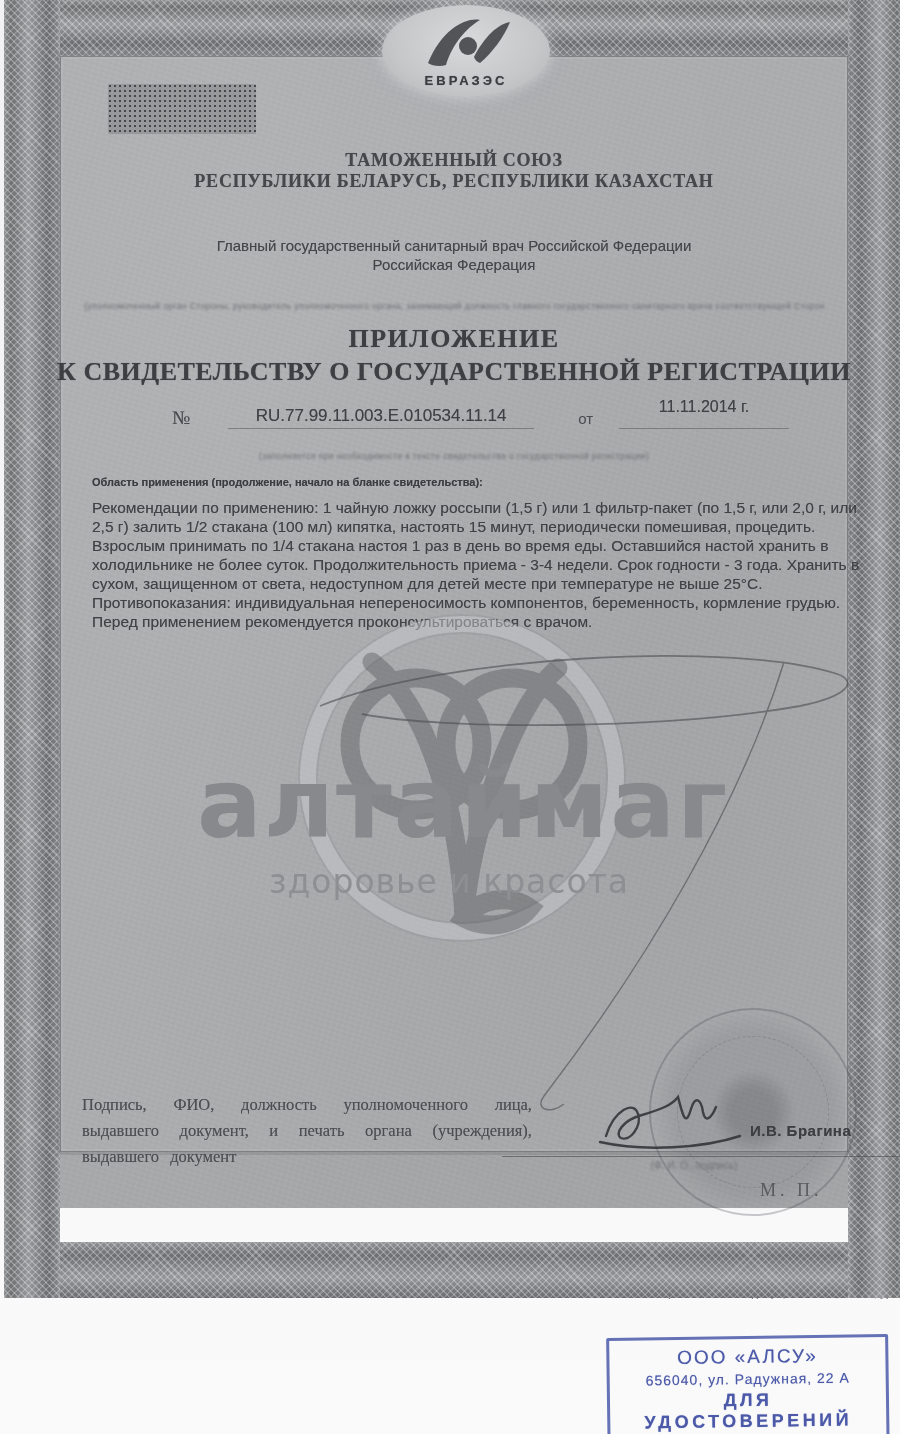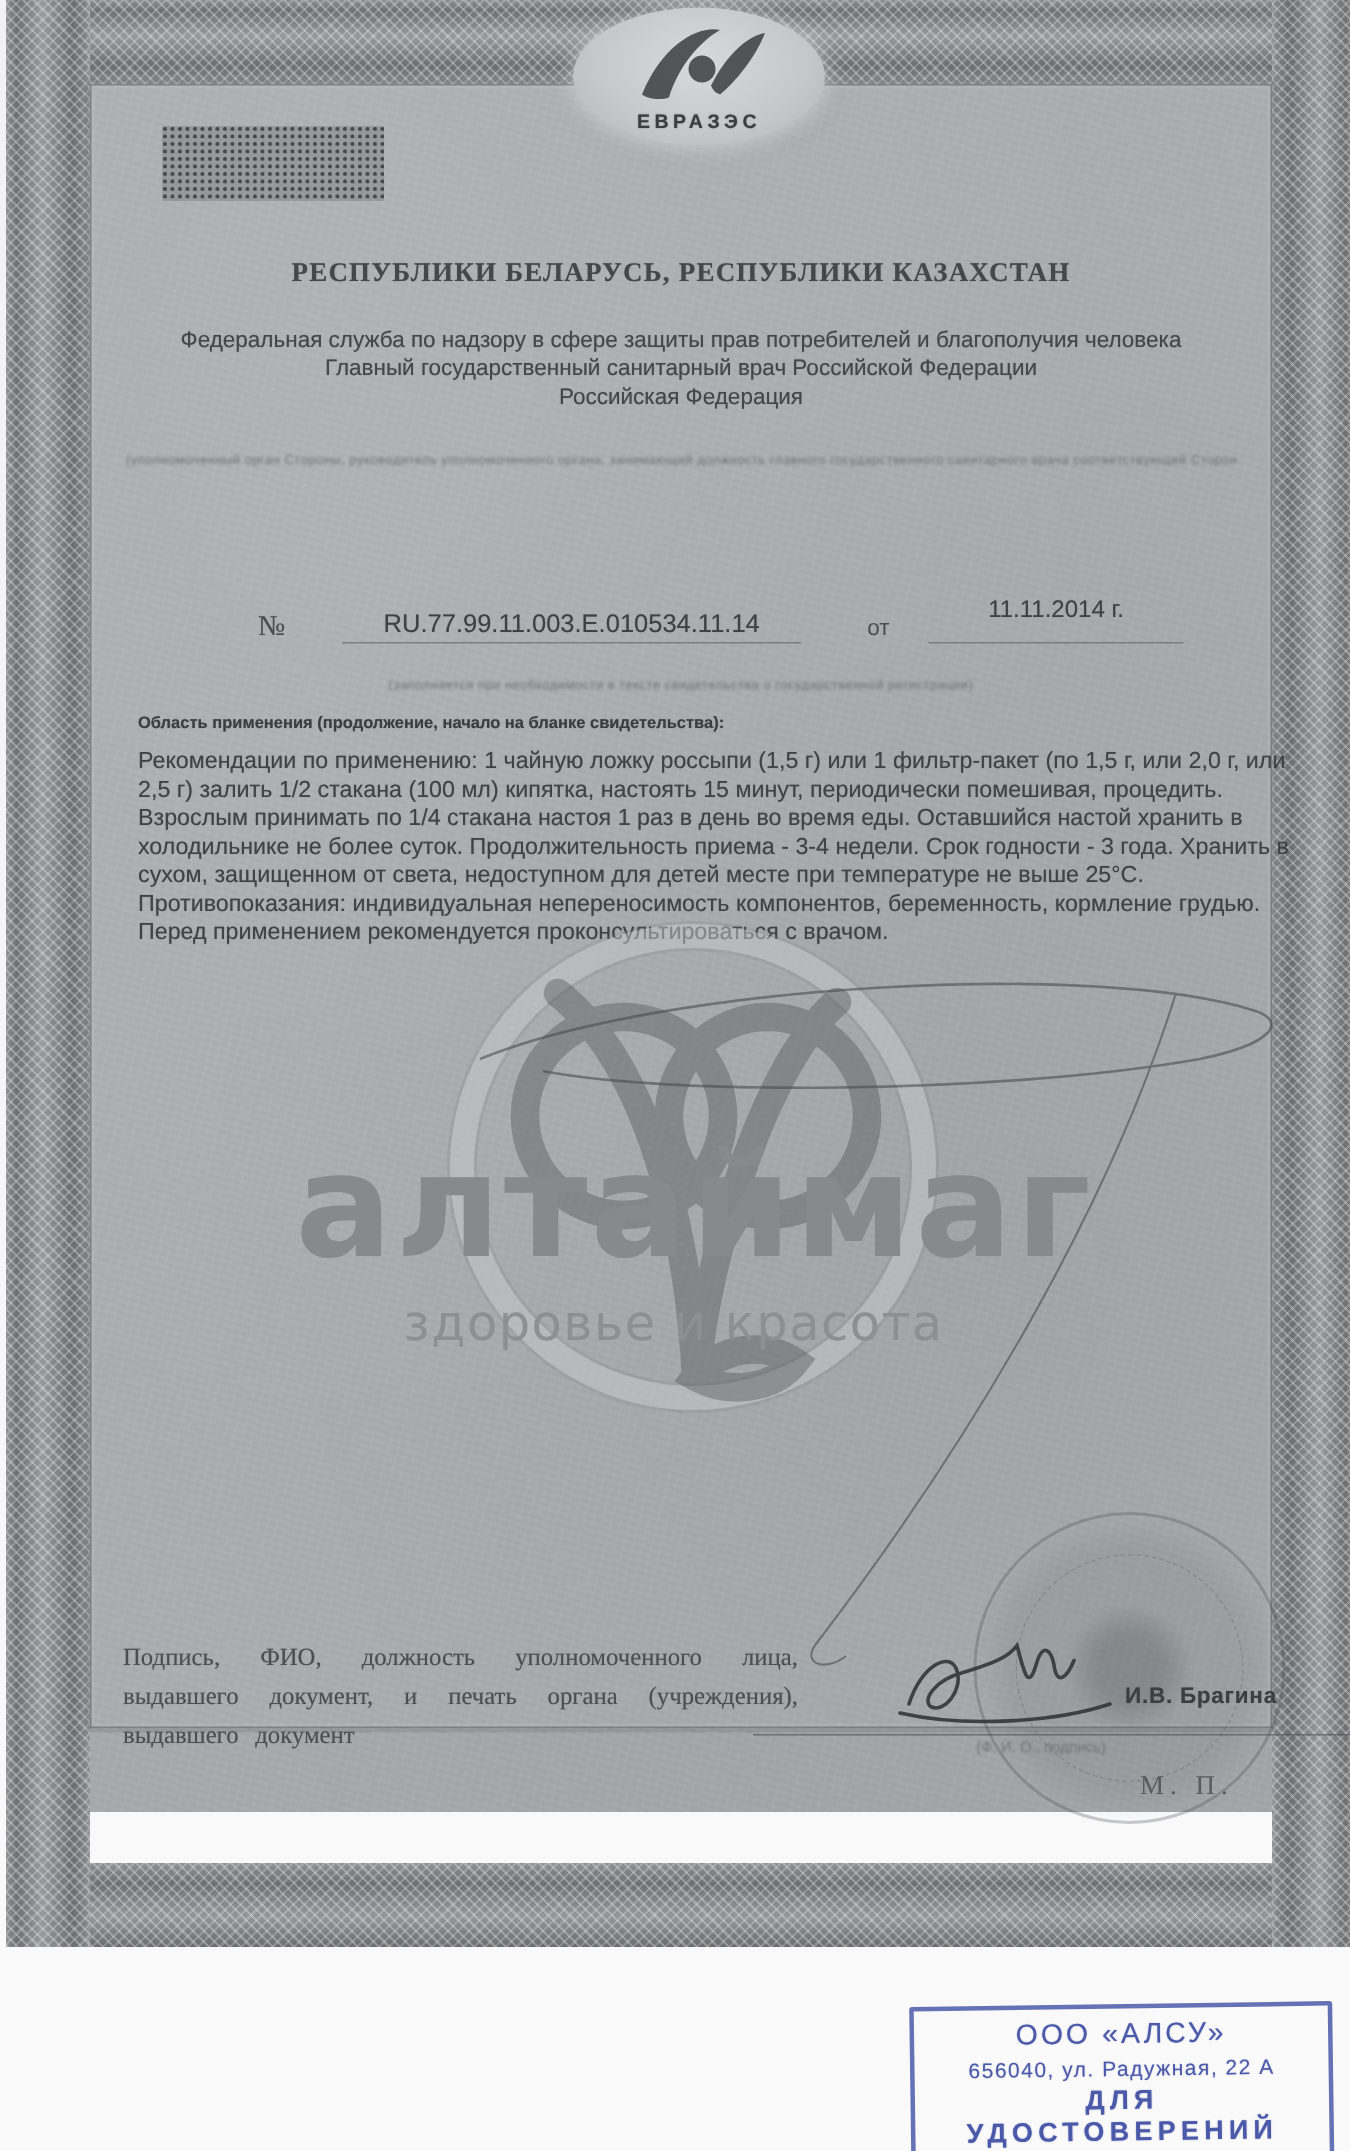--- a/index.html
+++ b/index.html
@@ -158,28 +158,32 @@
           <path d="M12 50 C26 16 50 4 64 7 C50 15 36 32 30 52 C24 54 16 53 12 50 Z"></path>
           <path d="M58 44 C68 24 82 11 94 9 C88 24 76 40 64 50 C61 49 59 47 58 44 Z"></path>
           <circle cx="52" cy="33" r="9"></circle>
         </g>
       </svg>
       <span class="logo-text">ЕВРАЗЭС</span>
     </div>
 
     <div class="content">
 
+      <div class="hdr serifline h1" style="top:150px">ТАМОЖЕННЫЙ СОЮЗ</div>
       <div class="hdr serifline h1" style="top:171px">РЕСПУБЛИКИ БЕЛАРУСЬ, РЕСПУБЛИКИ КАЗАХСТАН</div>
 
-      <div class="agency" style="top:218px">Федеральная служба по надзору в сфере защиты прав потребителей и благополучия человека</div>
       <div class="agency" style="top:237px">Главный государственный санитарный врач Российской Федерации</div>
       <div class="agency" style="top:256px">Российская Федерация</div>
 
       <div class="fineprint" style="top:301px">(уполномоченный орган Стороны, руководитель уполномоченного органа, занимающий должность главного государственного санитарного врача соответствующей Стороны)</div>
 
+      <div class="title" style="top:324px">
+        <div class="t1">ПРИЛОЖЕНИЕ</div>
+        <div class="t2">К СВИДЕТЕЛЬСТВУ О ГОСУДАРСТВЕННОЙ РЕГИСТРАЦИИ</div>
+      </div>
 
       <div class="numrow">
         <span class="no-label">№</span>
         <span class="no-value">RU.77.99.11.003.Е.010534.11.14</span>
         <span class="ot-label">от</span>
         <span class="date-value">11.11.2014 г.</span>
       </div>
       <div class="fineprint" style="top:451px">(заполняется при необходимости в тексте свидетельства о государственной регистрации)</div>
 
       <div class="scope-head">Область применения (продолжение, начало на бланке свидетельства):</div>

